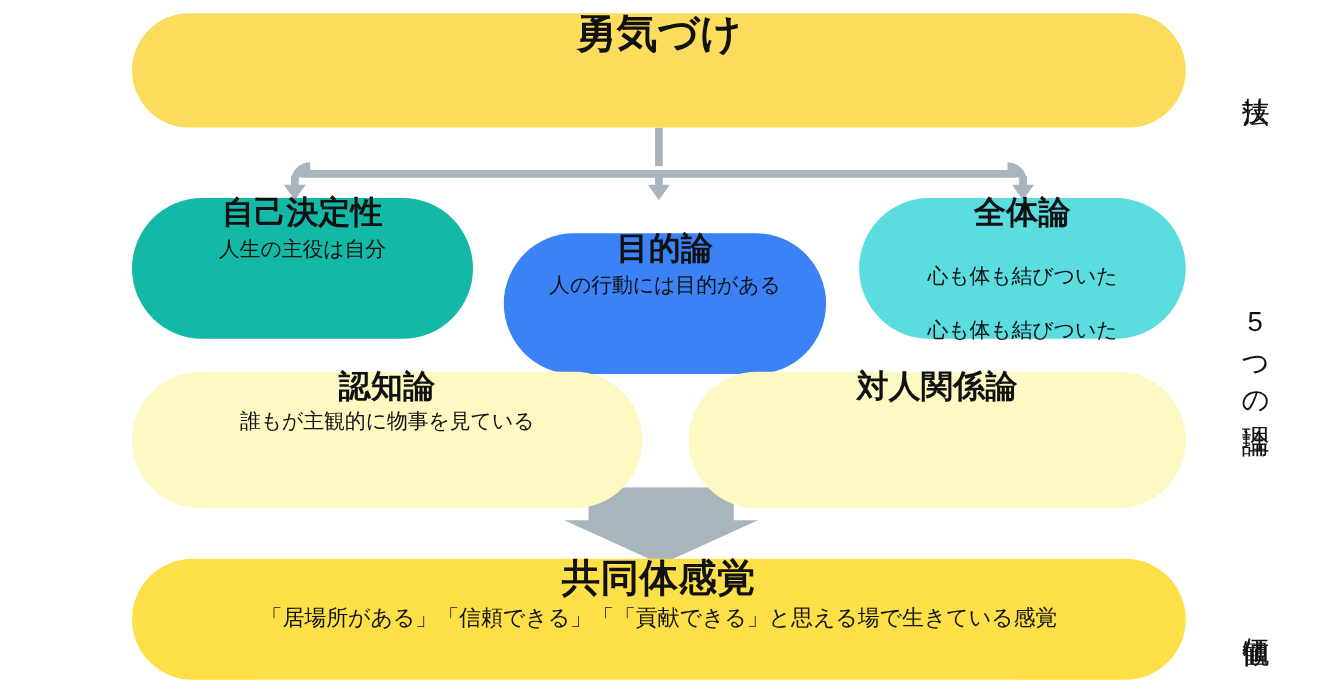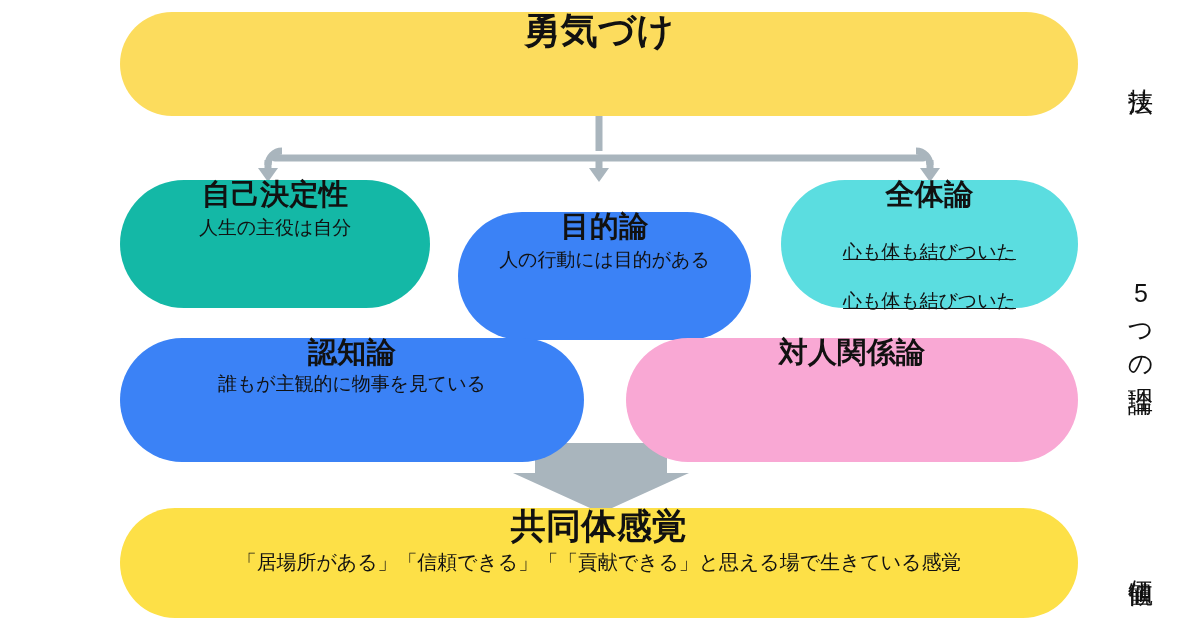--- a/index.html
+++ b/index.html
@@ -55,32 +55,32 @@
     background:#3b82f6; border-radius:64px;margin-top:32px;
   }
   #box-mokuteki .title { font-size:29px; margin-bottom:9px; }
   #box-mokuteki .sub   { font-size:19px; }
 
   #box-zentai {
     left:781px; top:180px; width:297px; height:128px;
     background:#5BDDE0; border-radius:64px;gap:28px;
   }
   #box-zentai .title { font-size:29px; margin-bottom:5px; }
-  #box-zentai .sub   { font-size:19px;text-decoration:underline; }
+  #box-zentai .sub   { font-size:19px; }
 
   #box-ninchi {
     left:120px; top:338px; width:464px; height:124px;
-    background:#3b82f6; border-radius:62px;
+    background:#fef9c3; border-radius:62px;
   }
   #box-ninchi .title { font-size:29px; margin-bottom:7px; }
   #box-ninchi .sub   { font-size:19px; }
 
   #box-taijin {
     left:626px; top:338px; width:452px; height:124px;
-    background:#f9a8d4; border-radius:62px;
+    background:#fef9c3; border-radius:62px;
   }
   #box-taijin .title { font-size:29px; margin-bottom:7px; }
   #box-taijin .sub   { font-size:19px; }
 
   #box-kyodotai {
     left:120px; top:508px; width:958px; height:110px;
     background:#fde047; border-radius:55px;
   }
   #box-kyodotai .title { font-size:35px; margin-bottom:9px; }
   #box-kyodotai .sub   { font-size:20px; }

